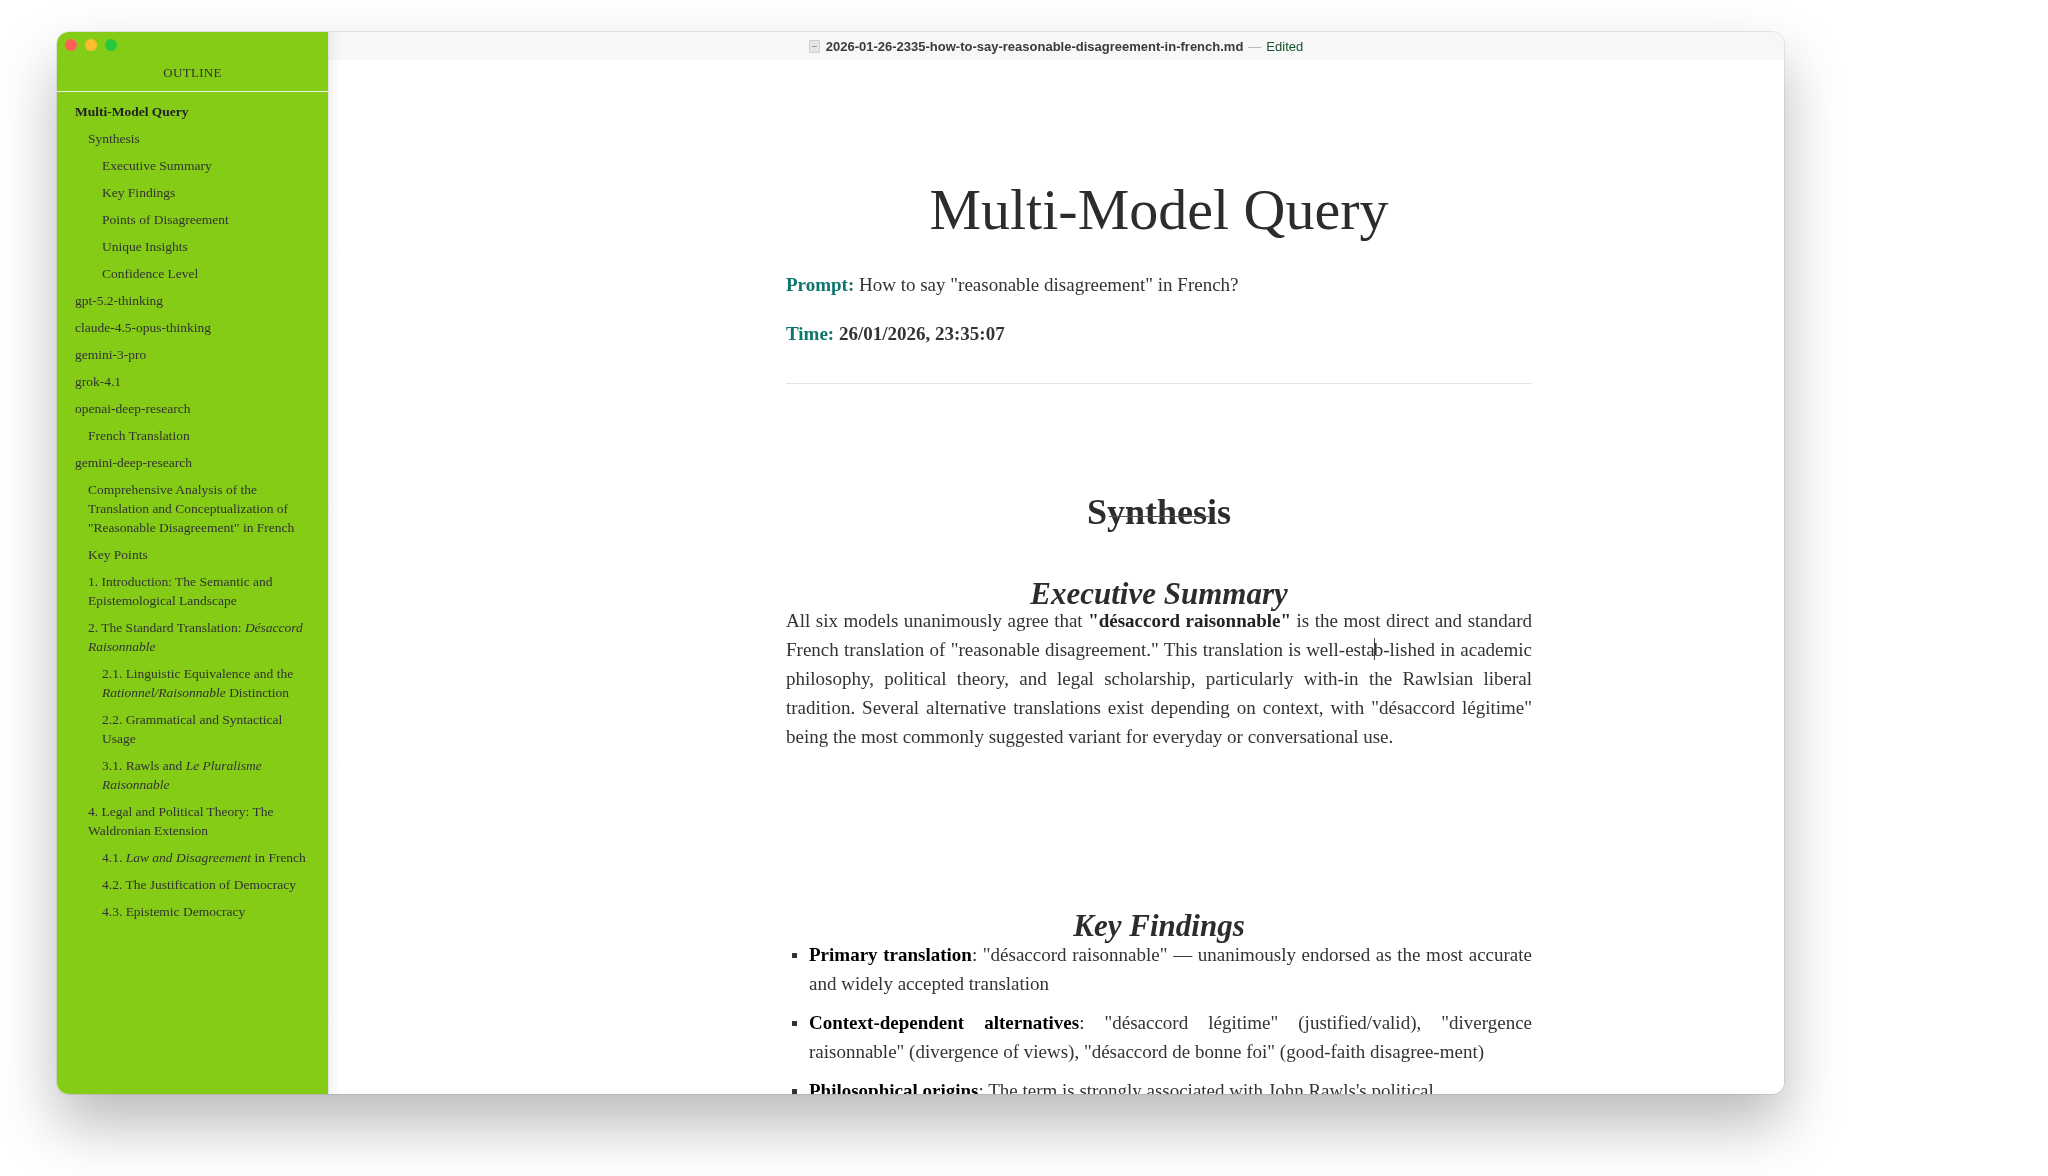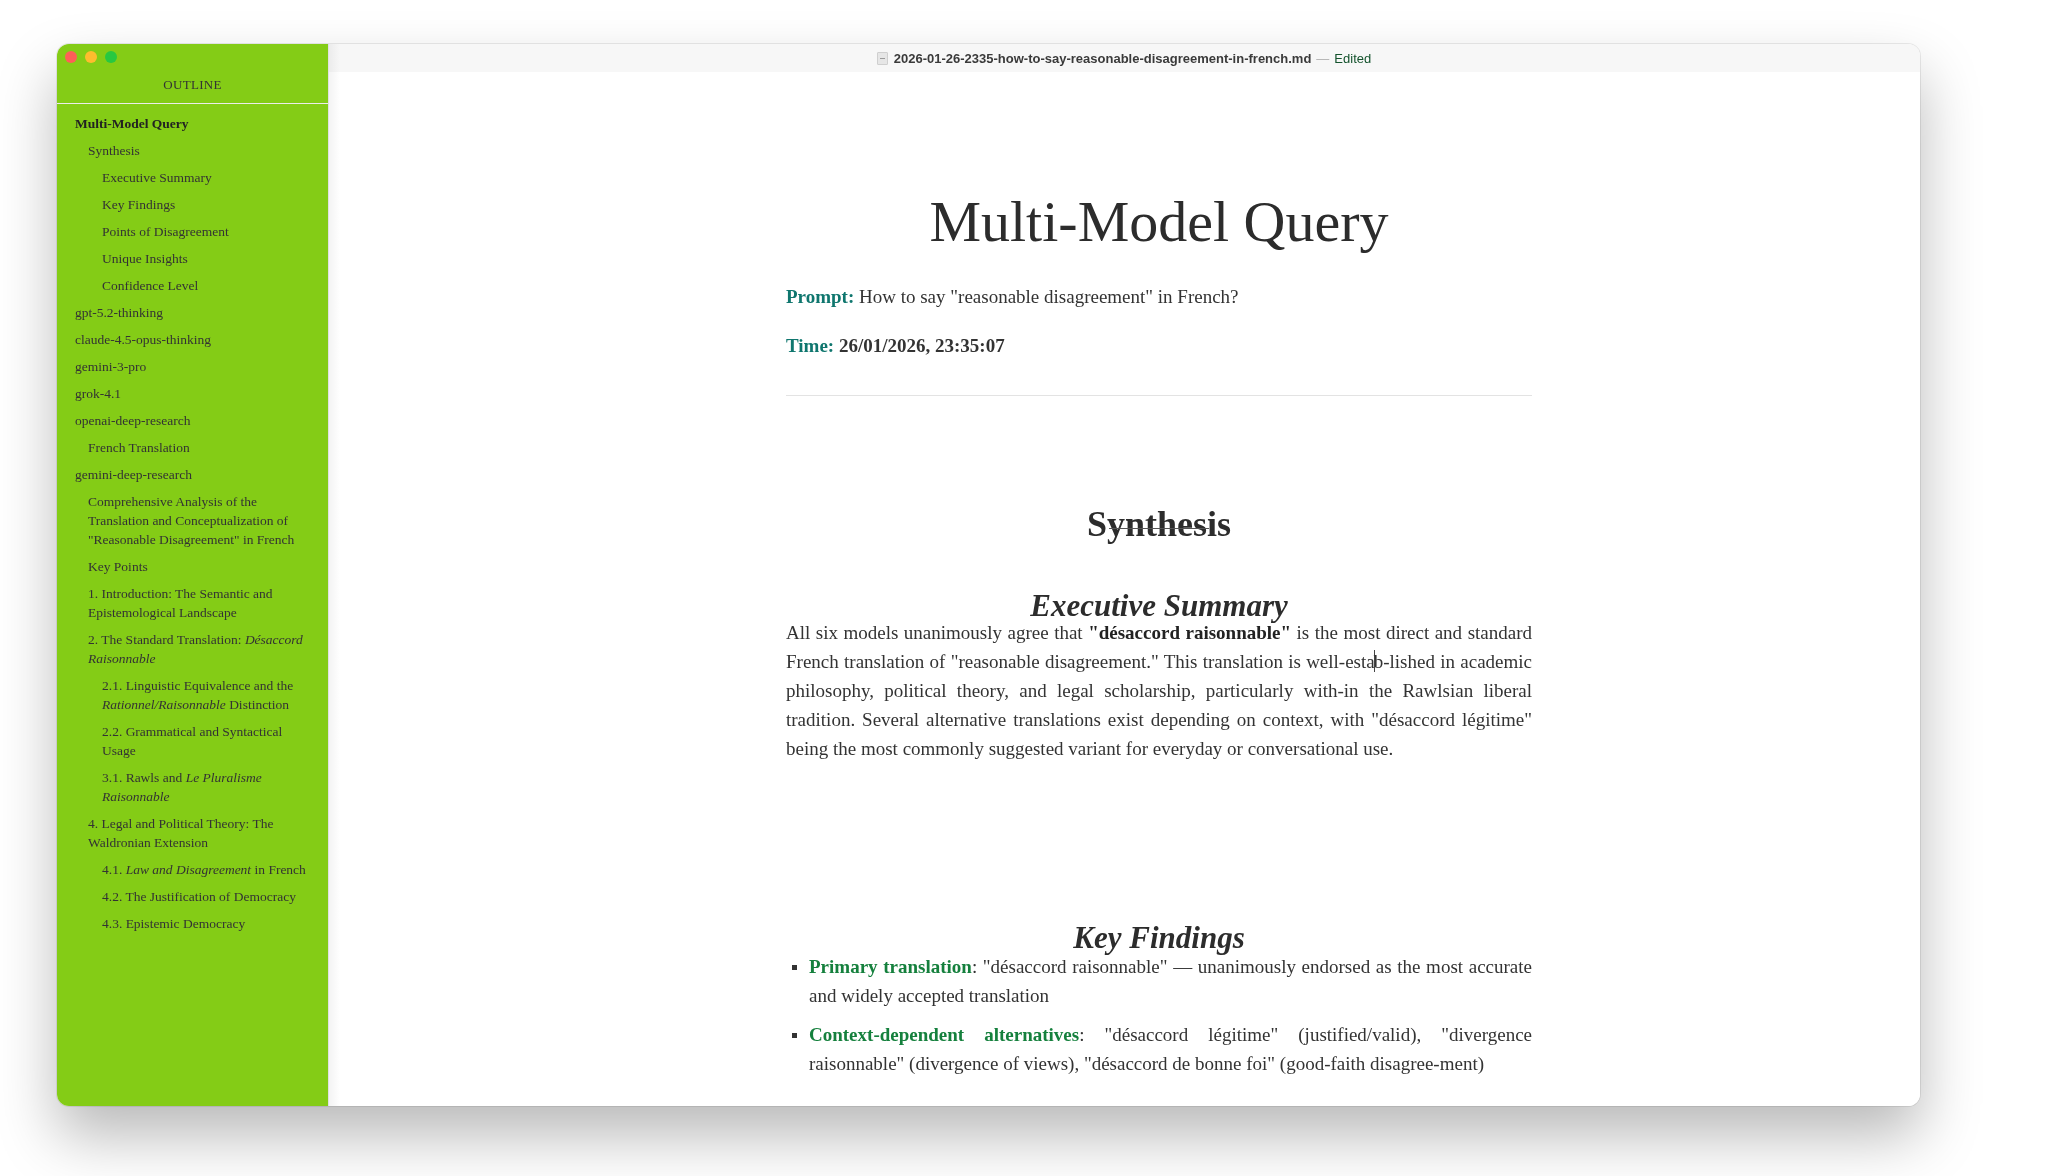--- a/index.html
+++ b/index.html
@@ -7,22 +7,22 @@
       padding: 0;
       width: 2048px;
       height: 1176px;
       background: #ffffff;
       overflow: hidden;
       font-family: "DejaVu Serif", "Liberation Serif", serif;
     }
     .window {
       position: absolute;
       left: 57px;
-      top: 44px;
-      width: 1863px;
+      top: 32px;
+      width: 1727px;
       height: 1062px;
       background: #ffffff;
       border-radius: 12px;
       box-shadow: 0 30px 60px rgba(0,0,0,0.28), 0 0 0 1px rgba(0,0,0,0.08);
       overflow: hidden;
     }
     .titlebar {
       position: absolute;
       left: 0; top: 0; right: 0;
       height: 28px;
@@ -239,21 +239,21 @@
     }
     .bullets li::before {
       content: "";
       position: absolute;
       left: 6px;
       top: 13px;
       width: 5px;
       height: 5px;
       background: #333;
     }
-    .bullets b { color: #15803d; }
+    .bullets b { color: #000000; }
   </style>
 </head>
 <body>
 
 <div class="window">
 
   <div class="titlebar"></div>
 
   <div class="traffic">
     <span class="t-close"></span>
@@ -319,16 +319,17 @@
 
       <h3 class="h3 h3-exec">Executive Summary</h3>
 
       <p class="para" style="margin:0;"><span>All six models unanimously agree that </span><b>"désaccord raisonnable"</b><span> is the most direct and standard French translation of "reasonable disagreement." This translation is well-esta</span><span class="caret"></span><span>b-lished in academic philosophy, political theory, and legal scholarship, particularly with-in the Rawlsian liberal tradition. Several alternative translations exist depending on context, with "désaccord légitime" being the most commonly suggested variant for everyday or conversational use.</span></p>
 
       <h3 class="h3 h3-key">Key Findings</h3>
 
       <ul class="bullets">
         <li><b>Primary translation</b><span>: "désaccord raisonnable" — unanimously endorsed as the most accurate and widely accepted translation</span></li>
         <li><b>Context-dependent alternatives</b><span>: "désaccord légitime" (justified/valid), "divergence raisonnable" (divergence of views), "désaccord de bonne foi" (good-faith disagree-ment)</span></li>
+        <li><b>Philosophical origins</b><span>: The term is strongly associated with John Rawls's political</span></li>
       </ul>
     </article>
   </main>
 </div>
 
 </body></html>

